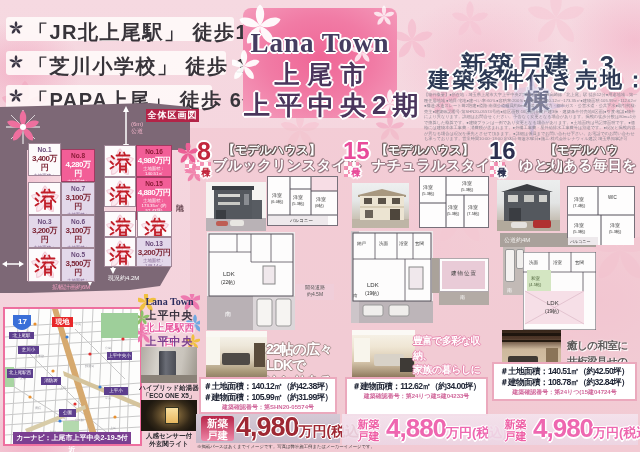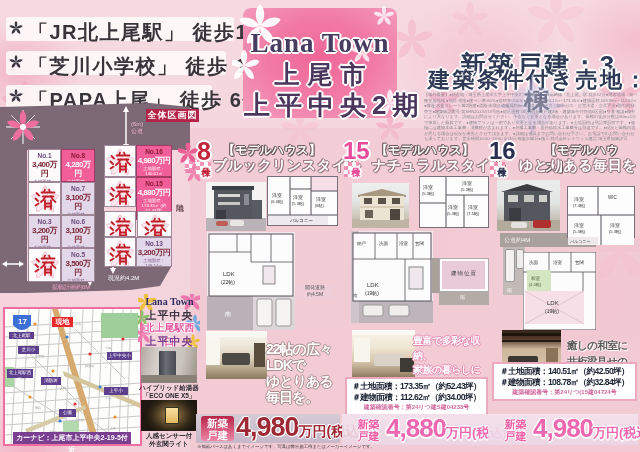--- a/index.html
+++ b/index.html
@@ -156,21 +156,21 @@
 .lot{position:absolute;box-sizing:border-box;border:1px solid #a08797;text-align:center;overflow:hidden;}
 .lotw{background:#fdfafb;}
 .lotl{background:#e3d8ea;}
 .lotp{background:#f25e97;}
 .sumi{background:#fdfbfc;}
 .lno{font-size:6.5px;font-weight:bold;color:#6a4a7a;line-height:8px;padding-top:2px;}
 .lpr{font-size:8px;font-weight:bold;color:#7c2434;line-height:9px;letter-spacing:-.5px;}
 .lcap{font-size:4.4px;color:#7a5b8a;line-height:5px;margin-top:1px;}
 </style>
 
-<div class="lot lotw" style="left:28px;top:149px;width:33px;height:33px;border:1px solid #a08797;">
+<div class="lot lotw" style="left:28px;top:143px;width:33px;height:33px;border:1px solid #a08797;">
 <div class="lno">No.1</div>
       <div class="lpr">3,400万円</div>
       <div class="lcap">土地面積：<br>148.11㎡<br>(約44.80坪)</div>
     </div>
 
 <div class="lot lotp" style="left:61px;top:149px;width:34px;height:33px;border:1px solid #a03a60;">
 <div class="lno" style="color:#8c1c38;">No.8</div>
       <div class="lpr" style="color:#fff;">4,280万円</div>
       <div class="lcap" style="color:#fff;">土地面積：<br>161.73㎡<br>(約48.92坪)</div>
     </div>
@@ -509,20 +509,25 @@
 
 <div class="abs" style="left:206px;top:331px;width:61px;height:48px;background:linear-gradient(180deg,#f8f6f0 0%,#eee8da 30%,#d8ccb6 60%,#a89878 85%,#8a7a60 100%);overflow:hidden;">
 <div class="abs" style="left:0;top:4px;width:14px;height:30px;background:#f8f6ee;"></div>
 <div class="abs" style="left:16px;top:22px;width:28px;height:12px;background:#4e4a46;border-radius:2px;"></div>
 <div class="abs" style="left:48px;top:12px;width:11px;height:24px;background:#5a4c3c;"></div>
 <div class="abs" style="left:0;top:0;width:61px;height:6px;background:#faf8f4;"></div>
 </div>
 
 <div class="abs" style="left:266px;top:341px;width:78px;font-size:14px;font-weight:bold;color:#fff;line-height:16px;letter-spacing:-1px;text-shadow:-1px 0 #a88c8c,1px 0 #a88c8c,0 -1px #a88c8c,0 1px #a88c8c;">22帖の広々LDKで<br>ゆとりある毎日を。</div>
 
+<div class="infobox" style="left:199px;top:377px;width:138px;height:37px;">
+<div class="il">＃土地面積：140.12㎡（約42.38坪）</div>
+<div class="il">＃建物面積：105.99㎡（約31.99坪）</div>
+<div class="il3">建築確認番号：第SHN20-05574号</div>
+</div>
 
 <div class="abs" style="left:196px;top:414px;width:144px;height:29px;background:linear-gradient(180deg,#d5cad6,#c6b8c8);"></div>
 
 <div class="badge" style="left:201px;top:416px;width:33px;height:25px;background:linear-gradient(180deg,#b72448,#ef87a8);">新築<br>戸建</div>
 
 <div class="abs" style="left:236px;top:412px;width:120px;overflow:visible;white-space:nowrap;color:#9e2833;text-shadow:-1px 0 #fff,1px 0 #fff,0 -1px #fff,0 1px #fff,1px 1px #fff,-1px -1px #fff;"><span style="font-size:27px;font-weight:bold;letter-spacing:-1px;">4,980</span><span style="font-size:14px;font-weight:bold;">万円(税込)</span></div>
 
 <div class="abs" style="left:197px;top:444px;width:226px;font-size:4.4px;color:#3a3a3a;white-space:nowrap;">※掲載パースはあくまでイメージです。写真は弊社施工例またはメーカーイメージです。</div>
 
 <div class="hno" style="left:343px;top:137px;font-size:24px;color:#e84b9a;">15</div>
@@ -604,21 +609,20 @@
 <div class="abs" style="left:352px;top:330px;width:63px;height:48px;background:linear-gradient(180deg,#f8f4ec 0%,#efe6d4 35%,#d8c8ae 65%,#a89478 88%,#8a7458 100%);overflow:hidden;">
 <div class="abs" style="left:2px;top:8px;width:16px;height:24px;background:#f8f5ec;"></div>
 <div class="abs" style="left:22px;top:24px;width:30px;height:12px;background:#d8d2c8;border-radius:2px;"></div>
 <div class="abs" style="left:0;top:0;width:63px;height:5px;background:#fbf9f5;"></div>
 <div class="abs" style="left:48px;top:28px;width:14px;height:14px;background:#3e3a36;"></div>
 </div>
 
 <div class="abs" style="left:413px;top:334px;width:76px;font-size:10px;font-weight:bold;color:#fff;line-height:14.5px;letter-spacing:-.5px;text-shadow:-1px 0 #e88ab0,1px 0 #e88ab0,0 -1px #e88ab0,0 1px #e88ab0;">豊富で多彩な収納、<br>家族の暮らしに<br>フィットする間取り。</div>
 
 <div class="infobox" style="left:345px;top:377px;width:143px;height:39px;">
-<div class="il">＃土地面積：173.35㎡（約52.43坪）</div>
 <div class="il">＃建物面積：112.62㎡（約34.00坪）</div>
 <div class="il3">建築確認番号：第24りつ建S建04233号</div>
 </div>
 
 <div class="abs" style="left:342px;top:414px;width:146px;height:31px;background:linear-gradient(180deg,rgba(244,228,238,.9),rgba(236,214,228,.9));"></div>
 
 <div class="badge" style="left:352px;top:417px;width:33px;height:26px;color:#ee5fa5;text-shadow:-1px 0 #fff,1px 0 #fff,0 -1px #fff,0 1px #fff;font-size:11px;">新築<br>戸建</div>
 
 <div class="abs" style="left:386px;top:413px;width:118px;overflow:visible;white-space:nowrap;color:#ee67b0;text-shadow:-1.5px 0 #fff,1.5px 0 #fff,0 -1.5px #fff,0 1.5px #fff,1px 1px #fff,-1px -1px #fff;"><span style="font-size:26px;font-weight:bold;letter-spacing:-1px;">4,880</span><span style="font-size:13px;font-weight:bold;">万円(税込)</span></div>
 

